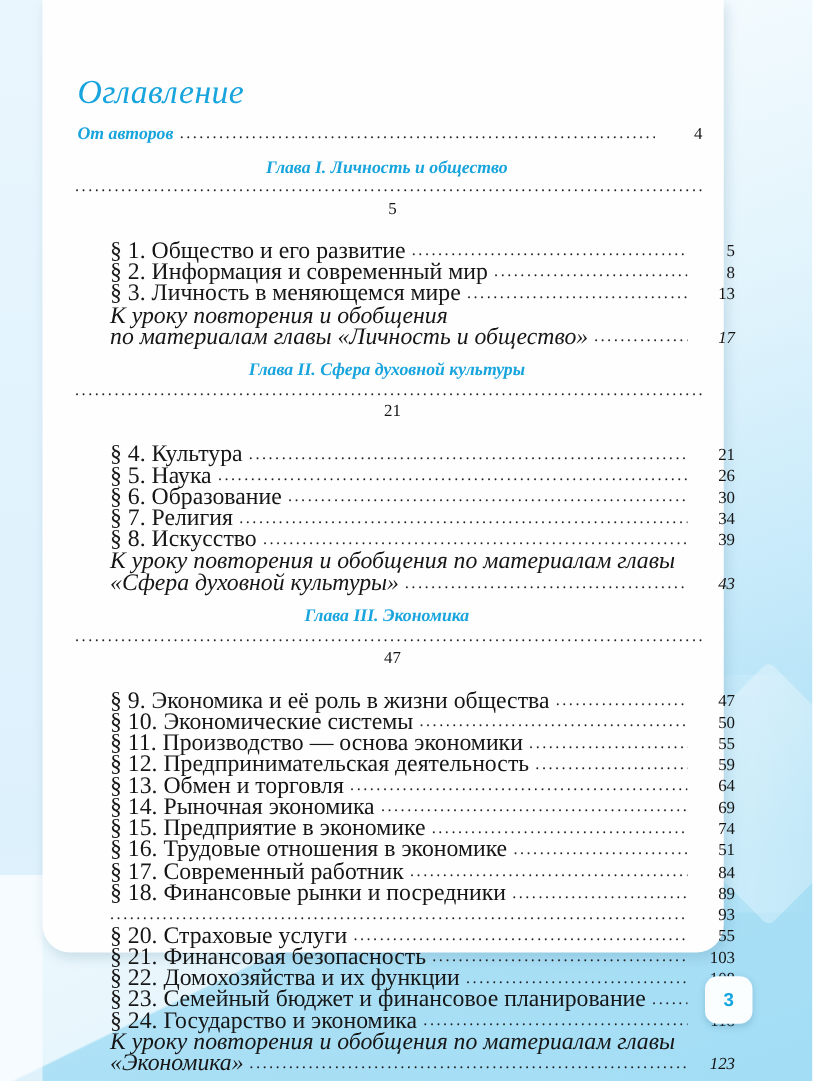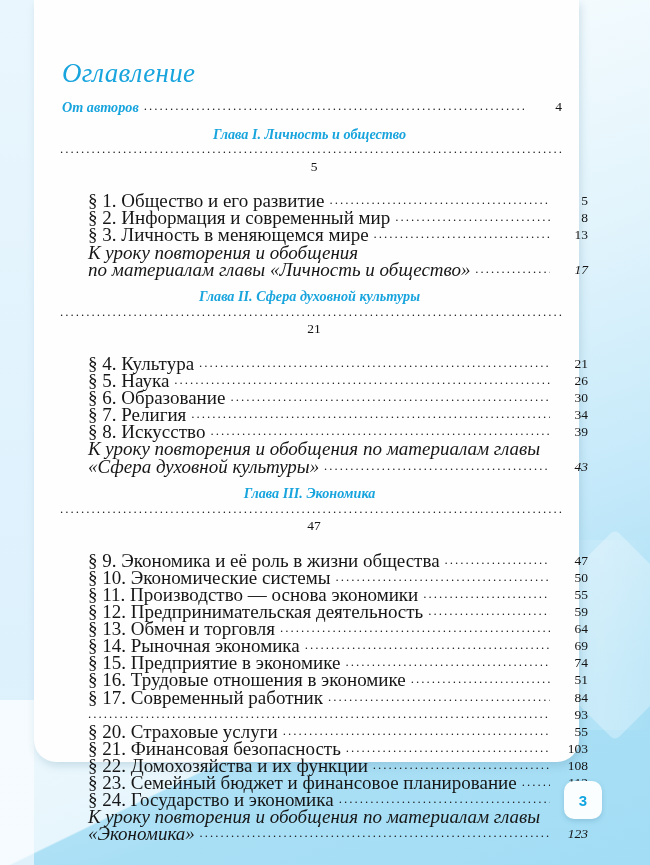--- a/index.html
+++ b/index.html
@@ -344,20 +344,25 @@
             <span class="label">§ 16. Трудовые отношения в экономике</span>
             <span class="leader"></span>
             <span class="pg">51</span>
           </div>
           <div class="row section sp-tight">
             <span class="label">§ 17. Современный работник</span>
             <span class="leader"></span>
             <span class="pg">84</span>
           </div>
           <div class="row section sp-tight">
+            <span class="label">§ 18. Финансовые рынки и посредники</span>
+            <span class="leader"></span>
+            <span class="pg">89</span>
+          </div>
+          <div class="row section sp-tight">
             <span class="leader"></span>
             <span class="pg">93</span>
           </div>
           <div class="row section sp-tight">
             <span class="label">§ 20. Страховые услуги</span>
             <span class="leader"></span>
             <span class="pg">55</span>
           </div>
           <div class="row section sp-tight">
             <span class="label">§ 21. Финансовая безопасность</span>

